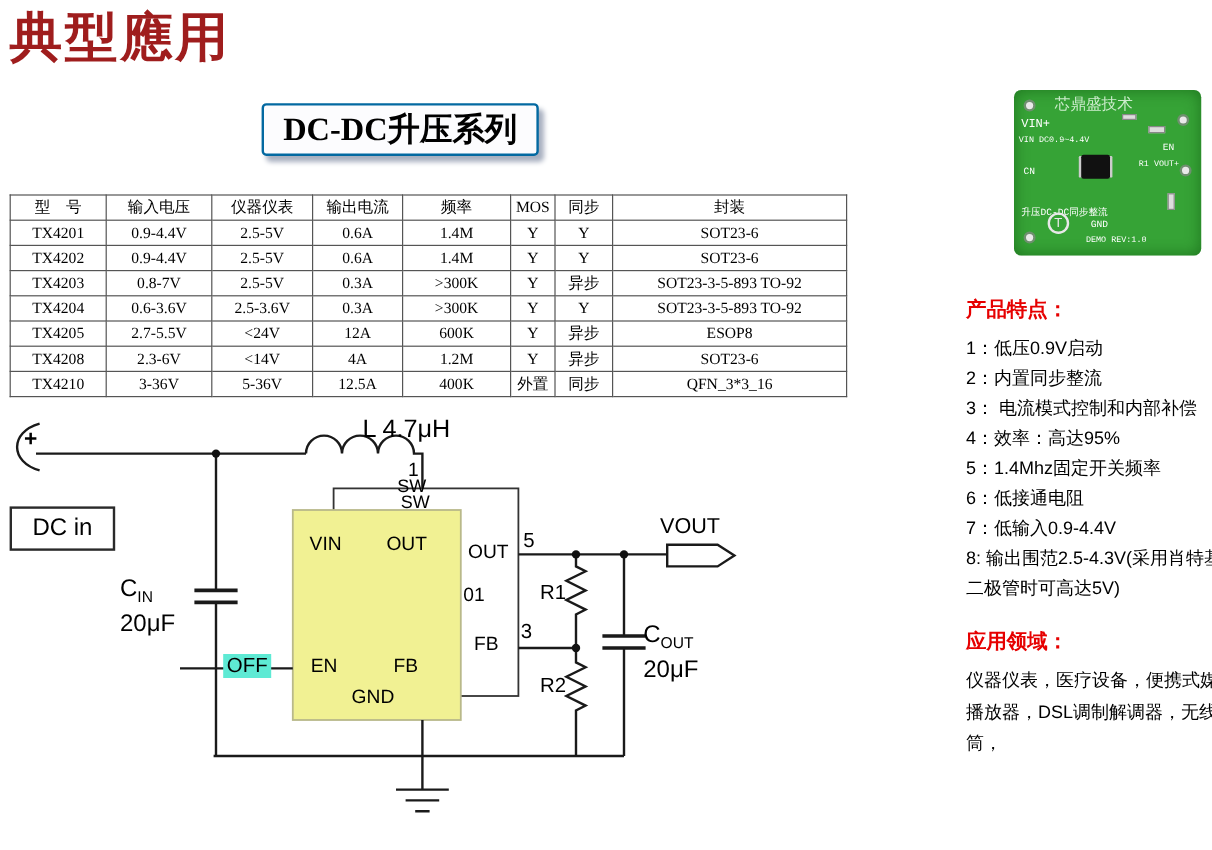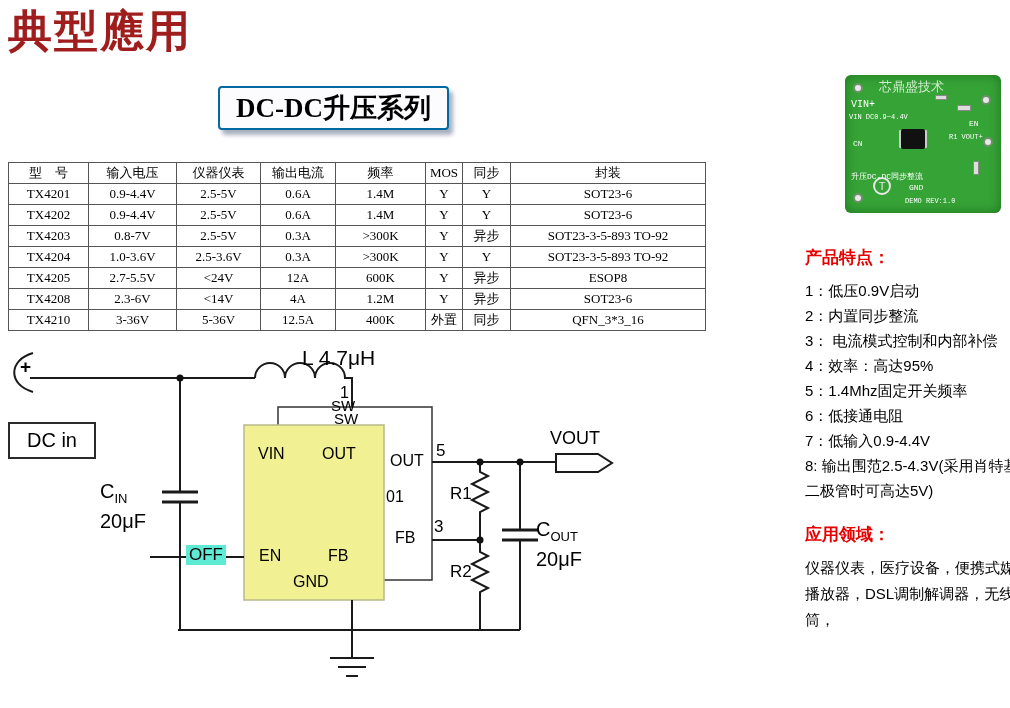--- a/index.html
+++ b/index.html
@@ -117,21 +117,21 @@
           <td>0.8-7V</td>
           <td>2.5-5V</td>
           <td>0.3A</td>
           <td>&gt;300K</td>
           <td>Y</td>
           <td>异步</td>
           <td>SOT23-3-5-893 TO-92</td>
         </tr>
         <tr>
           <td>TX4204</td>
-          <td>1.0-3.6V</td>
+          <td>0.6-3.6V</td>
           <td>2.5-3.6V</td>
           <td>0.3A</td>
           <td>&gt;300K</td>
           <td>Y</td>
           <td>Y</td>
           <td>SOT23-3-5-893 TO-92</td>
         </tr>
         <tr>
           <td>TX4205</td>
           <td>2.7-5.5V</td>

